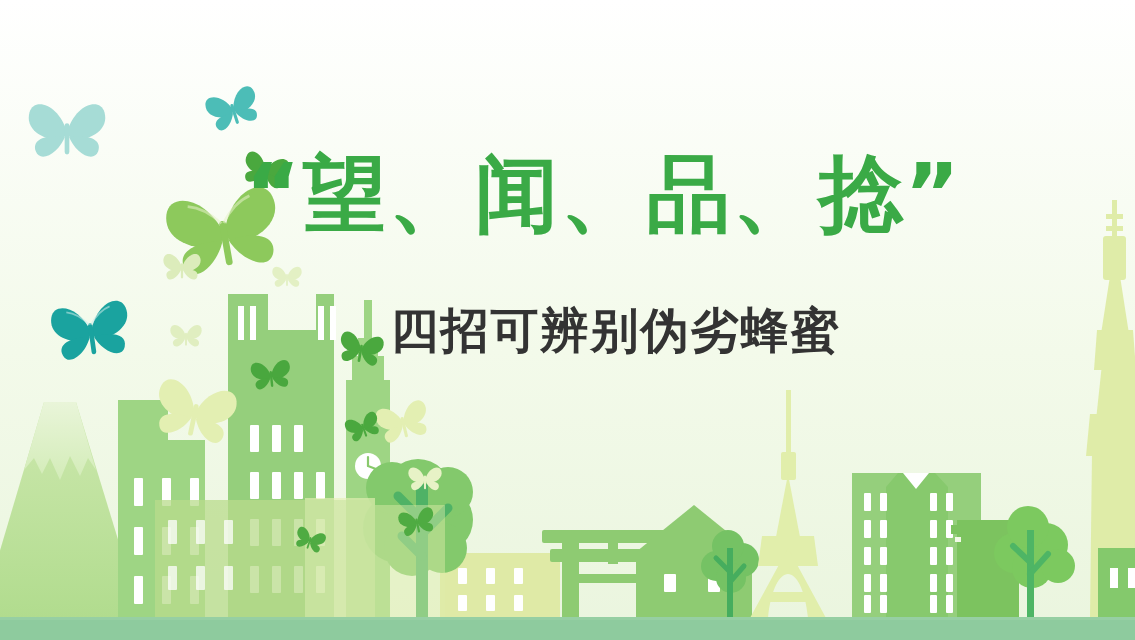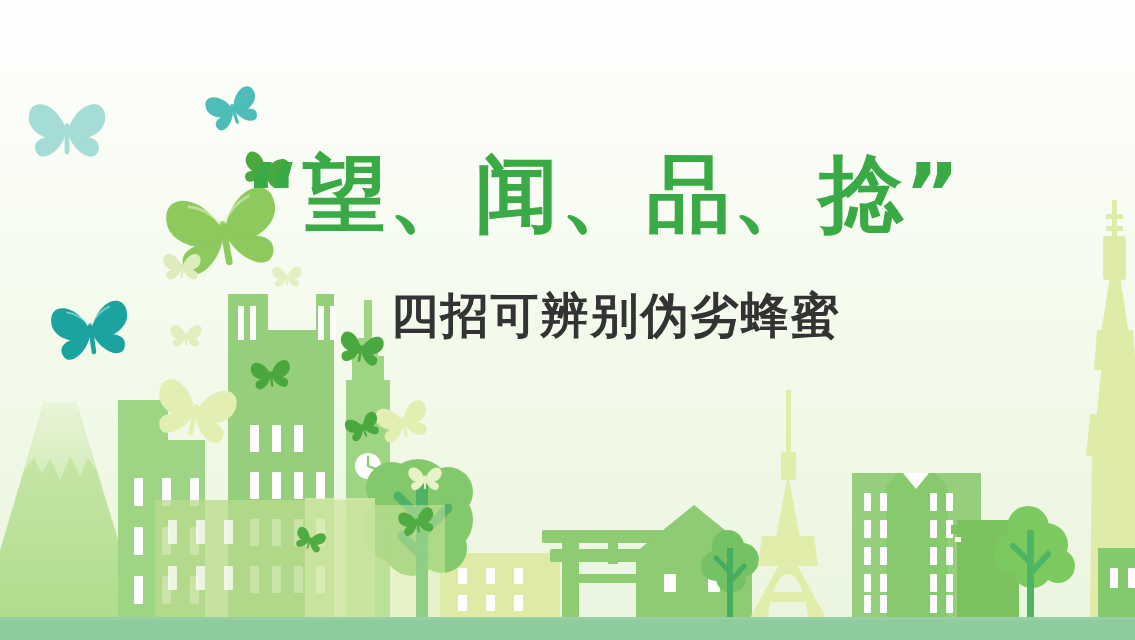--- a/index.html
+++ b/index.html
@@ -32,21 +32,21 @@
   .sub-wrap{
     position:absolute;left:0;top:288px;width:1135px;text-align:center;
   }
   .sub-title{
     font-family:"DejaVu Sans","Liberation Sans",sans-serif;
     font-weight:700;
     font-size:48px;
     line-height:1.12;
     color:#333333;
     letter-spacing:2px;
-    margin:1px;
+    margin:16px;
     padding-left:96px;
     white-space:nowrap;
   }
 </style>
 </head>
 <body>
 
 <div id="stage">
 
   <svg id="scene" viewBox="0 0 1135 640" preserveAspectRatio="none" xmlns="http://www.w3.org/2000/svg">

